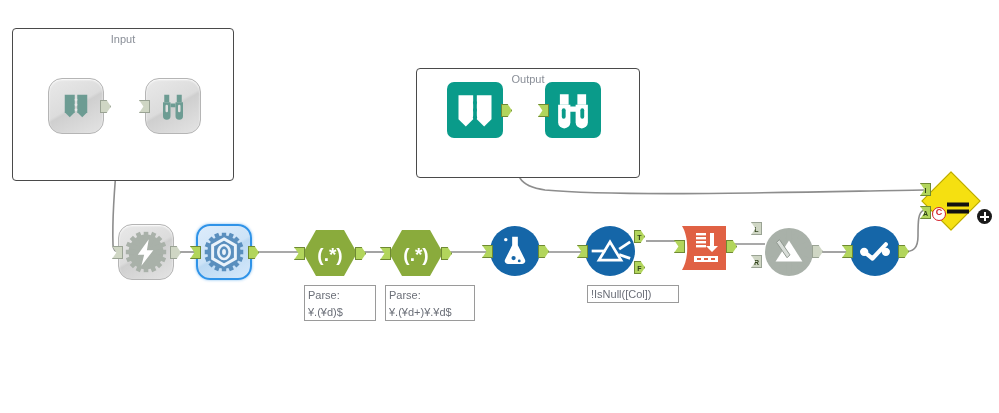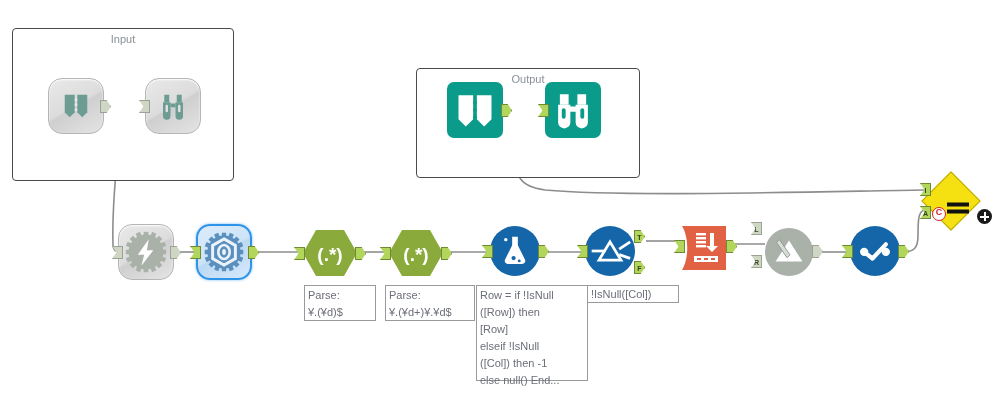--- a/index.html
+++ b/index.html
@@ -328,22 +328,16 @@
     <div class="cbadge" style="left:2px;top:27px;">C</div>
     <div class="plusbtn" style="left:47px;top:29px;"></div>
   </div>
 
   <div class="annot" style="left:304px;top:285px;width:72px;height:36px;">Parse:
 ¥.(¥d)$</div>
 
   <div class="annot" style="left:385px;top:285px;width:90px;height:36px;">Parse:
 ¥.(¥d+)¥.¥d$</div>
 
-  <div class="annot" style="left:476px;top:285px;width:112px;height:96px;">Row = if !IsNull
-([Row]) then
-[Row]
-elseif !IsNull
-([Col]) then -1
-else null() End...</div>
 
   <div class="annot" style="left:587px;top:285px;width:92px;height:18px;line-height:15px;">!IsNull([Col])</div>
 
 </div>
 
 </body></html>

